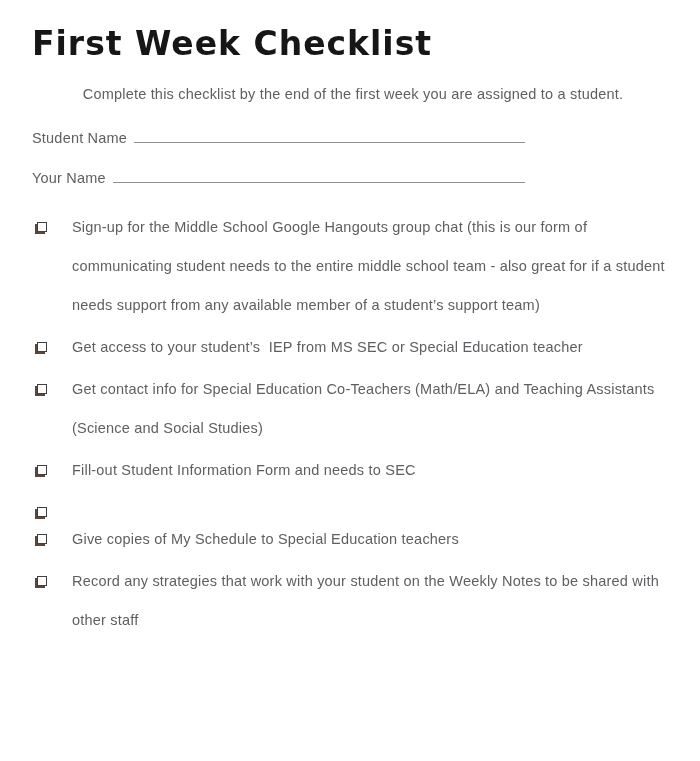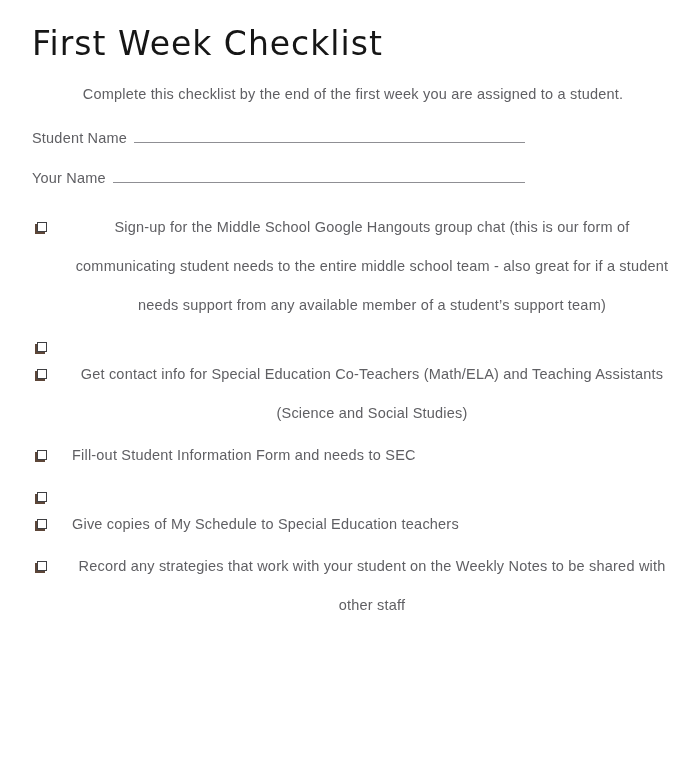--- a/index.html
+++ b/index.html
@@ -19,21 +19,21 @@
     font-family:"Liberation Sans", sans-serif;
   }
   .page{
     width:700px;
     min-height:761px;
     padding:26px 26px 40px 32px;
   }
   .doc-title{
     margin:0 0 24px 0;
     font-family:"DejaVu Sans", sans-serif;
-    font-weight:400;
+    font-weight:700;
     font-size:33px;
     line-height:1.1;
     letter-spacing:1px;
     color:var(--title_color);
   }
   .intro{
     margin:0 0 26px 0;
     font-size:14.5px;
     letter-spacing:0.2px;
     color:var(--body_color);
@@ -75,21 +75,20 @@
     box-shadow:-2px 2px 0 var(--checkbox_shadow);
   }
   .item-text{
     margin:0 0 0 25px;
     max-width:600px;
     font-size:14.5px;
     letter-spacing:0.2px;
     line-height:39px;
     color:var(--body_color);
     white-space:pre-wrap;
-    text-align:center;
   }
   .u{text-underline-offset:2px;}
 </style>
 </head>
 <body>
 
 <div class="page">
 
   <h1 class="doc-title">First Week Checklist</h1>
 
@@ -105,20 +104,21 @@
     <span class="blank-line"></span>
   </div>
 
   <ul class="checklist" id="checklist">
       <li class="check-item">
         <span class="checkbox"></span>
         <p class="item-text"><span>Sign-up for the Middle School Google Hangouts group chat (this is our form of communicating student needs to the entire middle school team - also great for if a student needs support from any available member of a student’s support team)</span></p>
       </li>
       <li class="check-item">
         <span class="checkbox"></span>
+        <p class="item-text"><span>Get access to your student’s  IEP from MS SEC or Special Education teacher</span></p>
       </li>
       <li class="check-item">
         <span class="checkbox"></span>
         <p class="item-text"><span>Get contact info for Special Education Co-Teachers (Math/ELA) and Teaching Assistants (Science and Social Studies)</span></p>
       </li>
       <li class="check-item">
         <span class="checkbox"></span>
         <p class="item-text"><span>Fill-out </span><span class="u">Student Information Form</span><span> and needs to SEC</span></p>
       </li>
       <li class="check-item">

